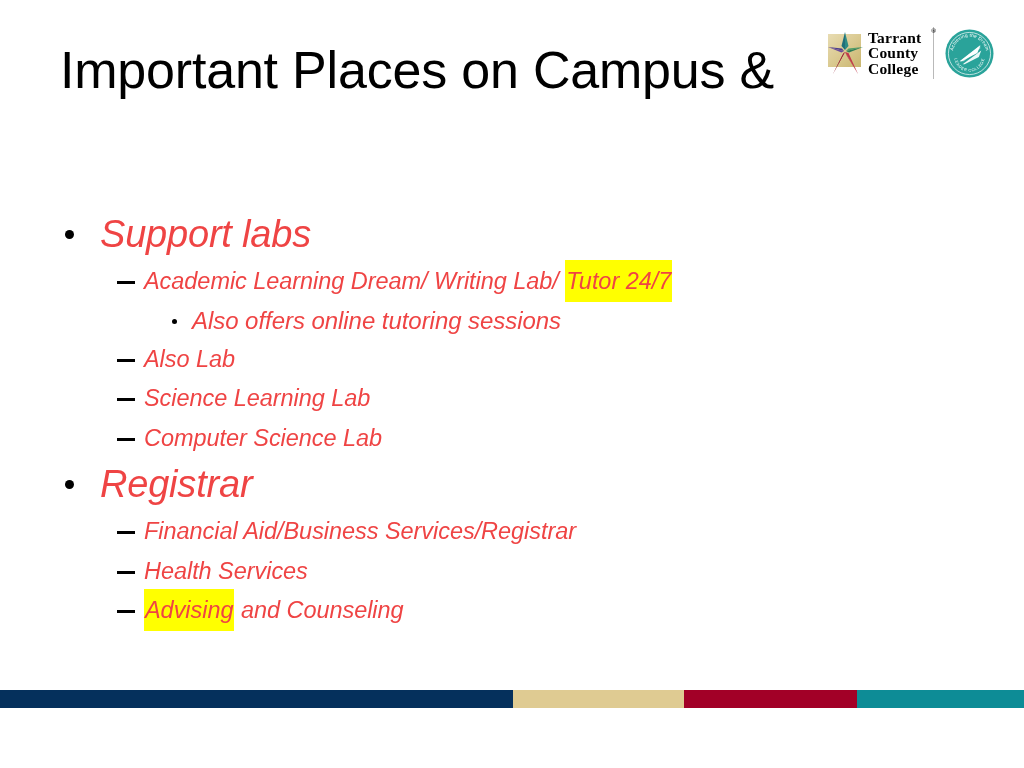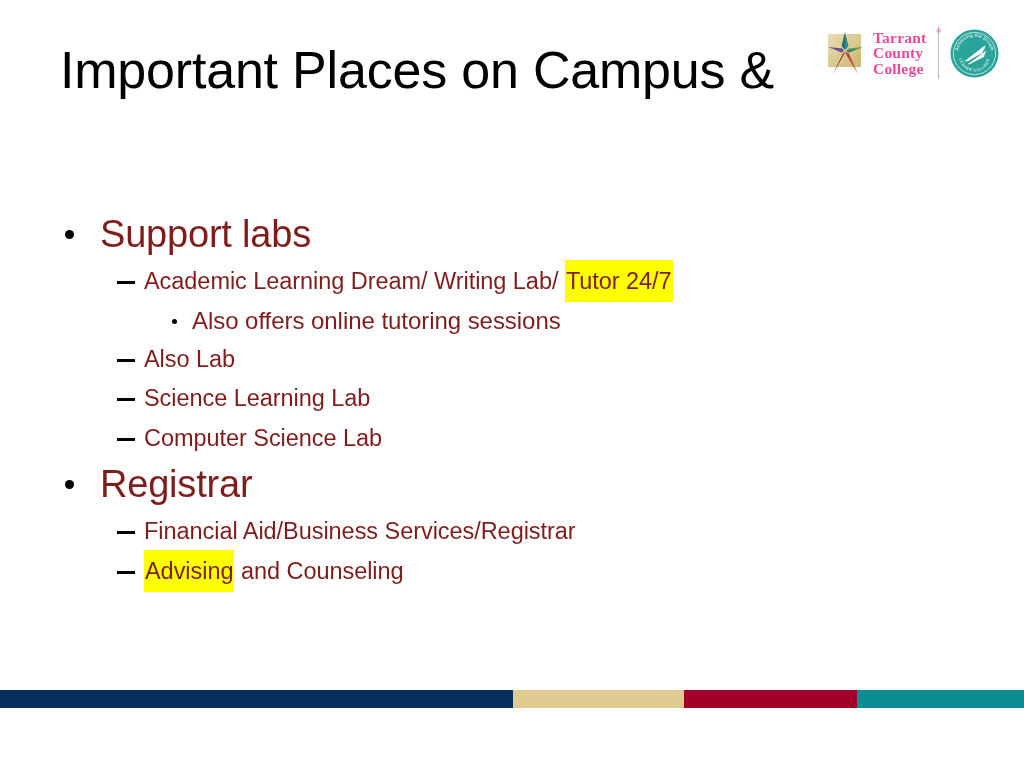--- a/index.html
+++ b/index.html
@@ -50,26 +50,25 @@
     background: linear-gradient(135deg, #e8dcb2 0%, #d9c88e 55%, #c9b66f 100%);
   }
   .tcc-mark svg {
     position: absolute;
     left: 0;
     top: 0;
     width: 46px;
     height: 46px;
   }
   .tcc-words {
-    margin-left: 5px;
     font-family: "Liberation Serif", serif;
     font-weight: bold;
     font-size: 15.5px;
     line-height: 15.5px;
-    color: #ec4899;
+    color: #000000;
     letter-spacing: 0.2px;
     position: relative;
   }
   .tcc-words .ln { display: block; white-space: nowrap; }
   .tcc-words .reg {
     font-size: 7px;
     vertical-align: super;
     line-height: 0;
     font-weight: bold;
   }
@@ -101,21 +100,22 @@
     font-weight: normal;
     letter-spacing: -0.2px;
   }
 
   
   #body {
     position: absolute;
     left: 58px;
     top: 208px;
     width: 900px;
-    color: #7f1d1d;
+    color: #ef4444;
+    font-style: italic;
   }
   .lvl1 {
     position: relative;
     padding-left: 42px;
     font-size: 38px;
     line-height: 52px;
     margin-bottom: 2px;
     letter-spacing: -0.2px;
   }
   .lvl1 > .bullet {
@@ -237,20 +237,21 @@
 
   <div id="body">
       <div class="lvl1"><span class="bullet"></span><span class="seg">Support labs</span></div>
       <div class="lvl2"><span class="dash"></span><span class="seg">Academic Learning Dream/ Writing Lab/ </span><span class="seg hl">Tutor 24/7</span></div>
       <div class="lvl3"><span class="bullet"></span><span class="seg">Also offers online tutoring sessions</span></div>
       <div class="lvl2"><span class="dash"></span><span class="seg">Also Lab</span></div>
       <div class="lvl2"><span class="dash"></span><span class="seg">Science Learning Lab</span></div>
       <div class="lvl2"><span class="dash"></span><span class="seg">Computer Science Lab</span></div>
       <div class="lvl1"><span class="bullet"></span><span class="seg">Registrar</span></div>
       <div class="lvl2"><span class="dash"></span><span class="seg">Financial Aid/Business Services/Registrar</span></div>
+      <div class="lvl2"><span class="dash"></span><span class="seg">Health Services</span></div>
       <div class="lvl2"><span class="dash"></span><span class="seg hl">Advising</span><span class="seg"> and Counseling</span></div>
     </div>
 
   <div id="bottom-bar">
       <div style="width: 513px; background: rgb(5, 48, 92);"></div>
       <div style="width: 171px; background: rgb(223, 203, 146);"></div>
       <div style="width: 173px; background: rgb(162, 0, 39);"></div>
       <div style="width: 167px; background: rgb(13, 140, 150);"></div>
     </div>
 

